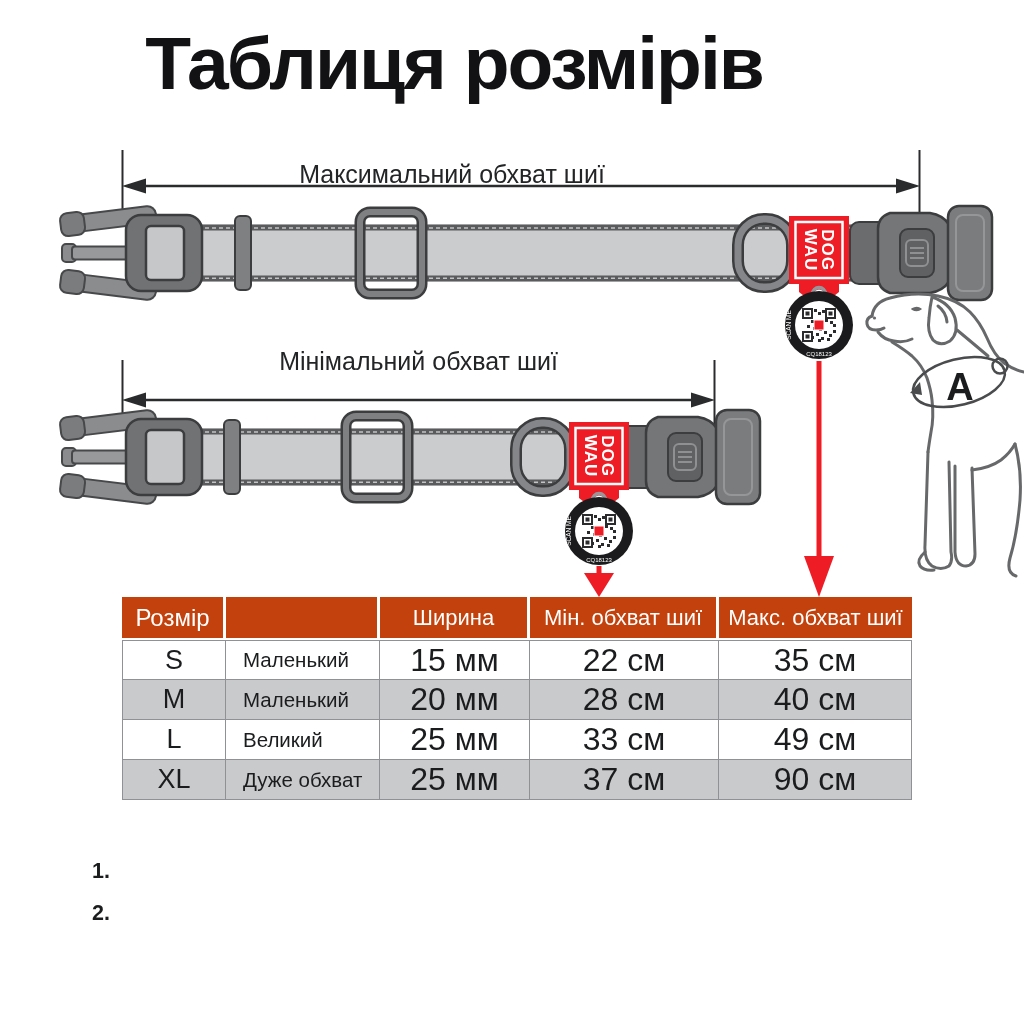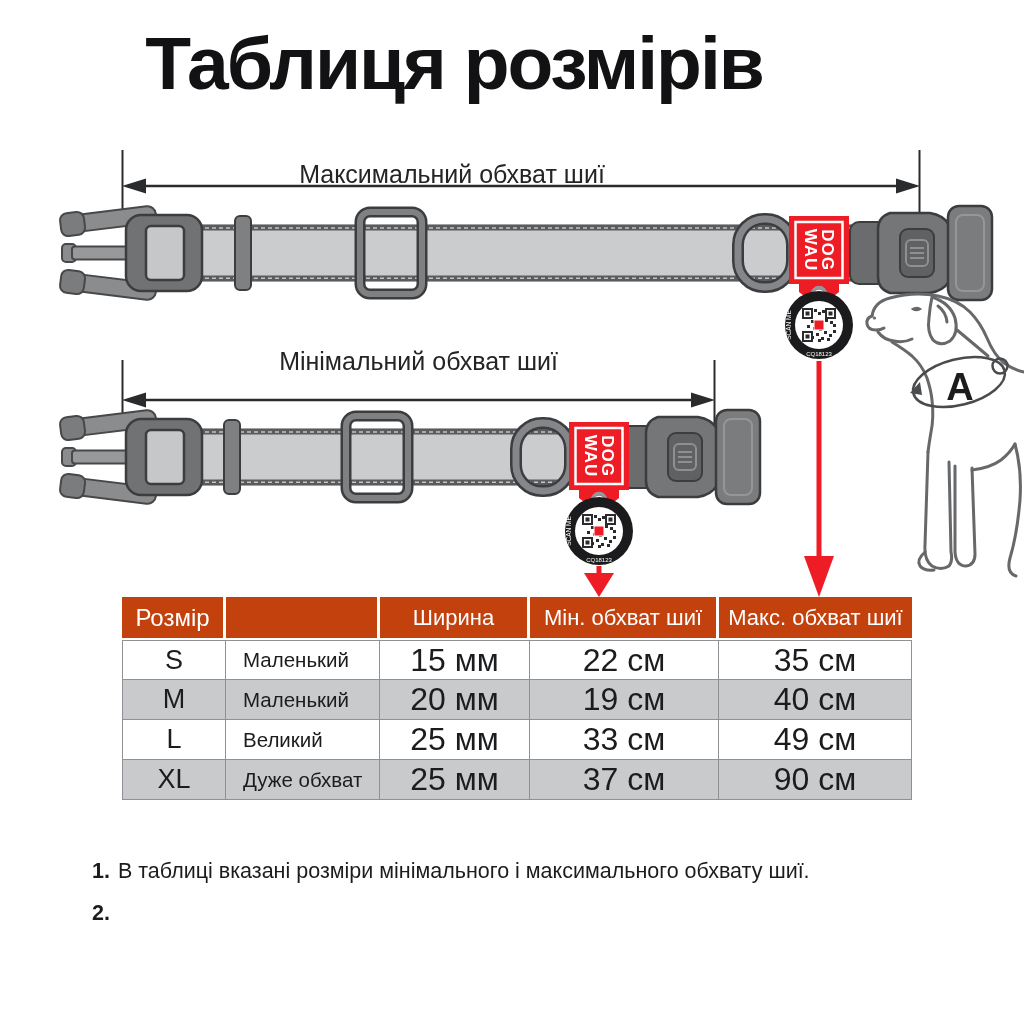--- a/index.html
+++ b/index.html
@@ -224,38 +224,37 @@
     <div class="bcell cell-size">S</div>
     <div class="bcell cell-name">Маленький</div>
     <div class="bcell cell-val">15 мм</div>
     <div class="bcell cell-val">22 см</div>
     <div class="bcell cell-val">35 см</div>
   </div>
   <div class="trow gray">
     <div class="bcell cell-size">M</div>
     <div class="bcell cell-name">Маленький</div>
     <div class="bcell cell-val">20 мм</div>
-    <div class="bcell cell-val">19 см</div>
+    <div class="bcell cell-val">28 см</div>
     <div class="bcell cell-val">40 см</div>
   </div>
   <div class="trow">
     <div class="bcell cell-size">L</div>
     <div class="bcell cell-name">Великий</div>
     <div class="bcell cell-val">25 мм</div>
     <div class="bcell cell-val">33 см</div>
     <div class="bcell cell-val">49 см</div>
   </div>
   <div class="trow gray">
     <div class="bcell cell-size">XL</div>
     <div class="bcell cell-name">Дуже обхват</div>
     <div class="bcell cell-val">25 мм</div>
     <div class="bcell cell-val">37 см</div>
     <div class="bcell cell-val">90 см</div>
   </div>
 </div>
 
 <div id="note-1" class="abs note">
   <span class="note-num">1.</span>
-  <span>В таблиці вказані розміри мінімального і максимального обхвату шиї.</span>
 </div>
 <div id="note-2" class="abs note">
   <span class="note-num">2.</span>
 </div>
 
 </body></html>

